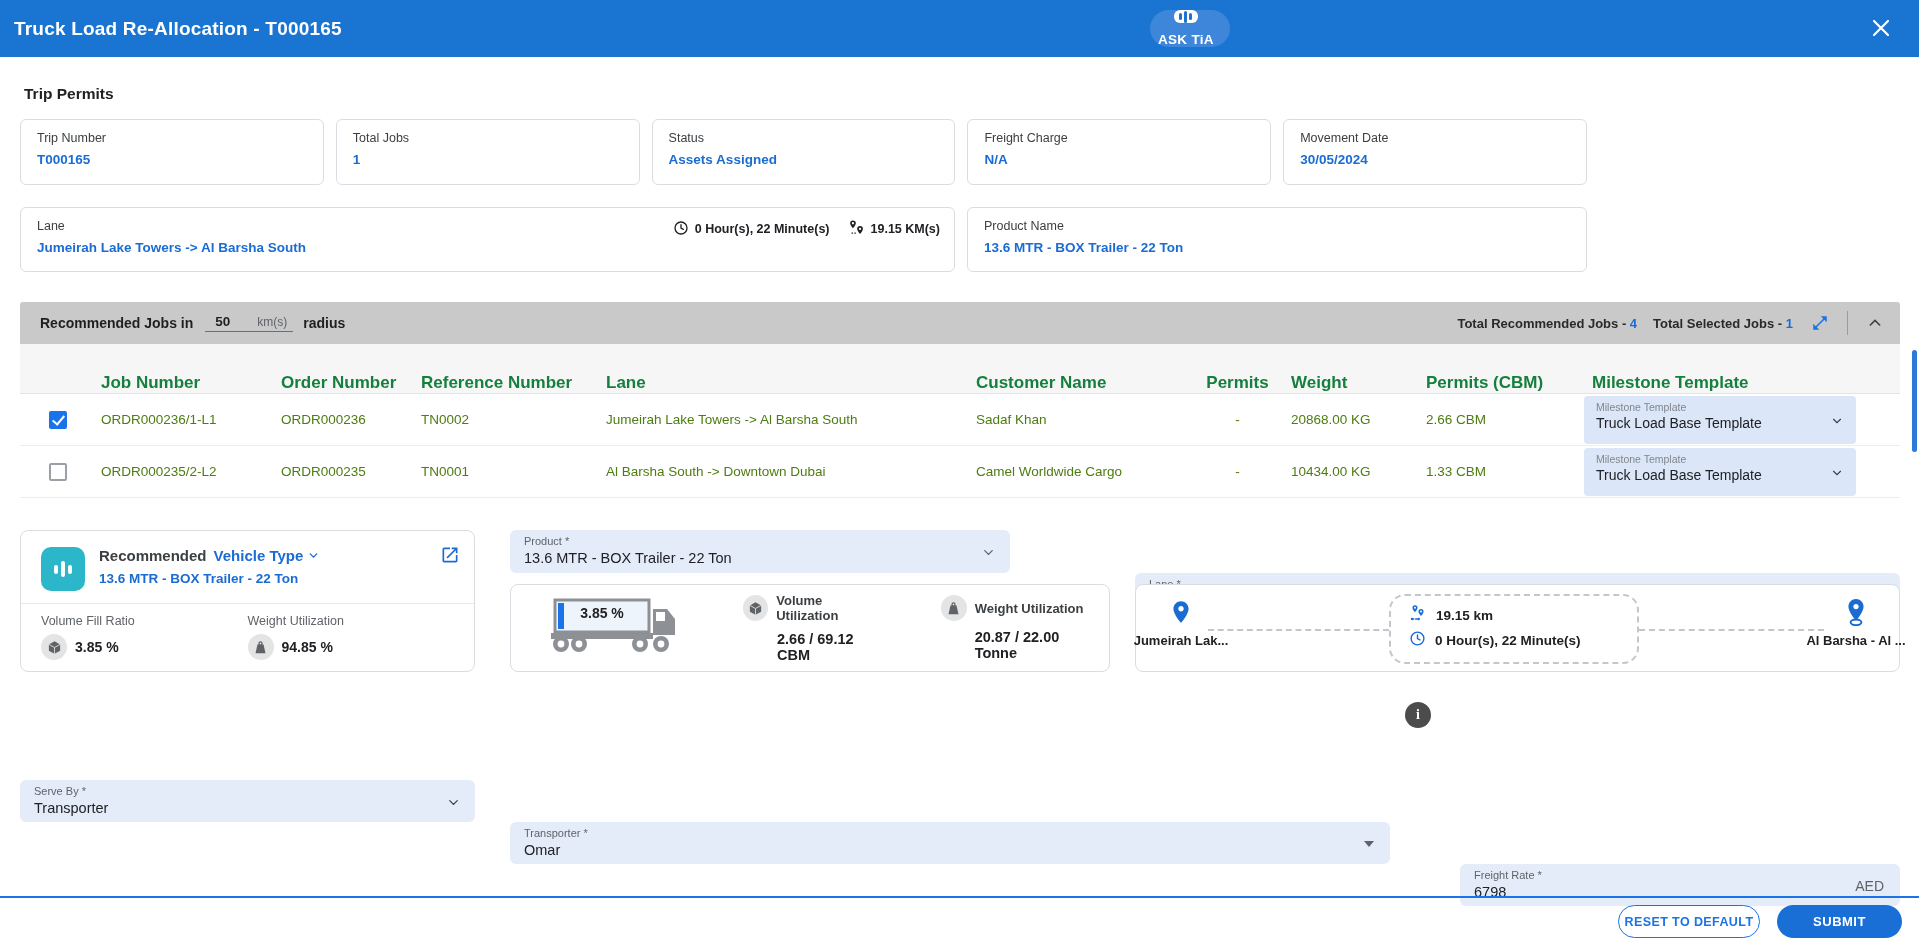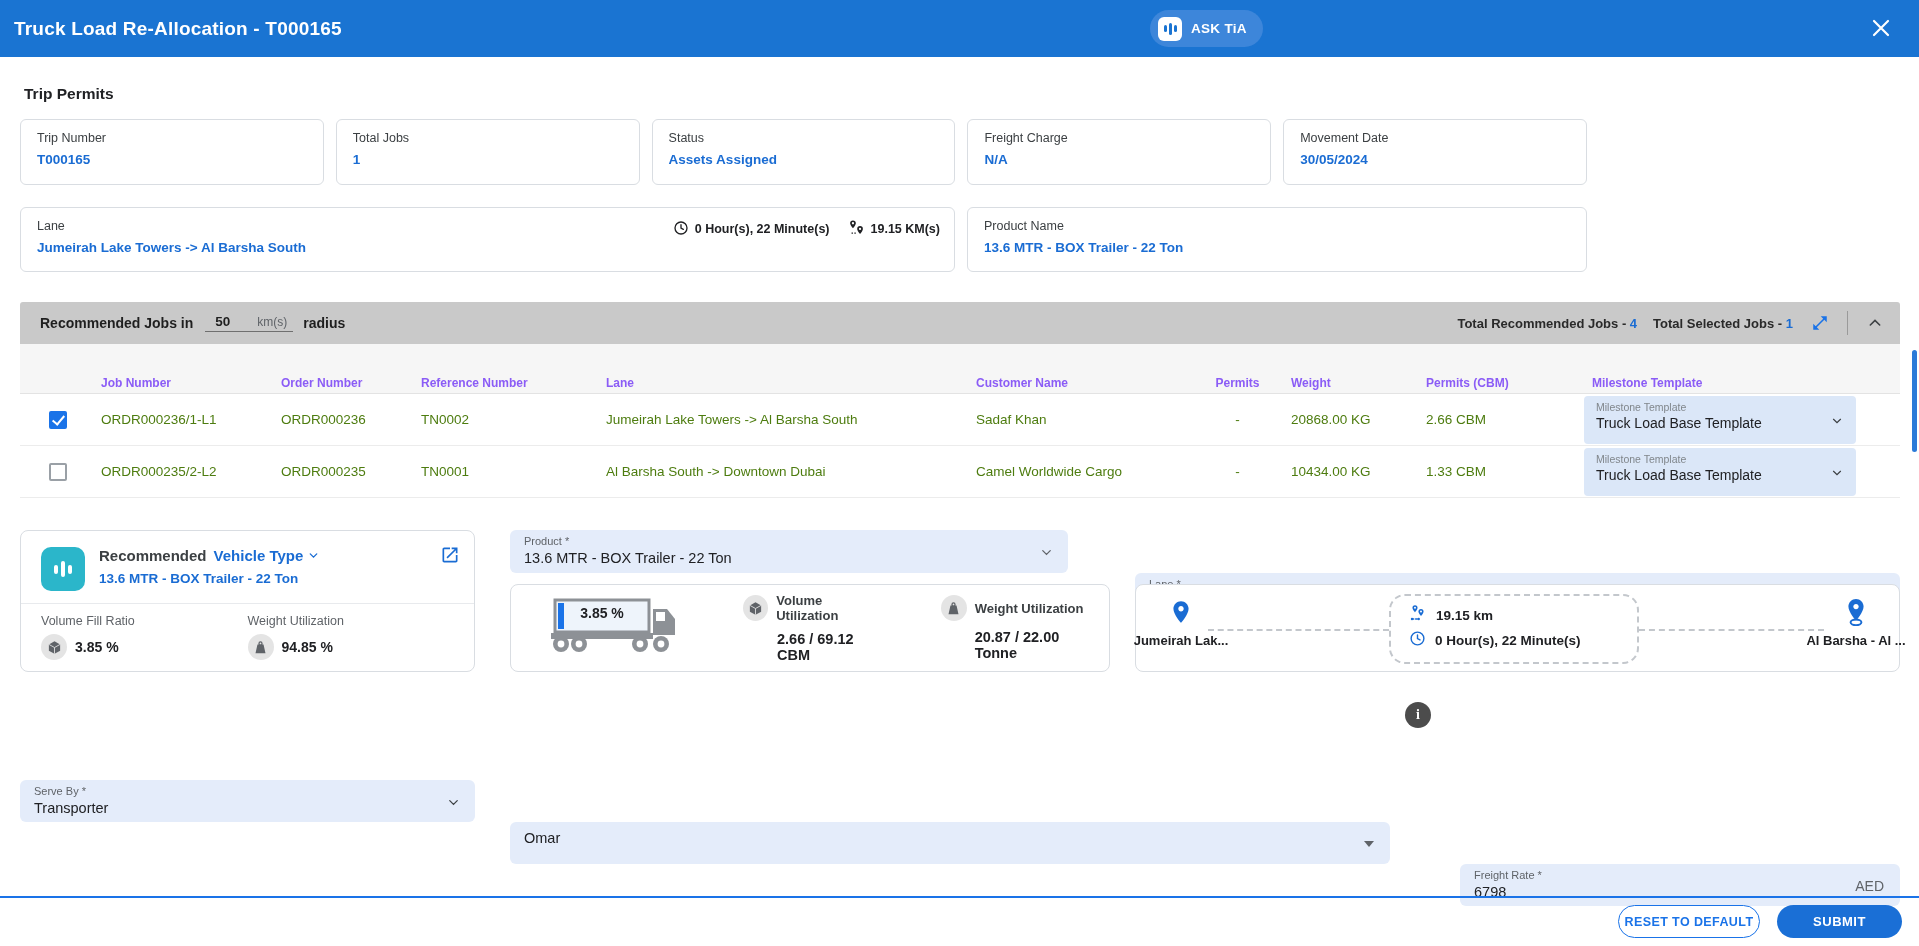--- a/index.html
+++ b/index.html
@@ -6,21 +6,21 @@
   html,body { width:1919px; height:946px; overflow:hidden; background:#fff;
     font-family:"Liberation Sans", sans-serif; }
   .abs { position:absolute; }
   body { position:relative; }
 
   
   .header { left:0; top:0; width:1919px; height:57px; background:#1a74d2;
     display:flex; align-items:center; }
   .header-title { color:#fff; font-size:19px; font-weight:700; margin-left:14px; letter-spacing:.2px; }
   .ask-tia { position:absolute; left:1150px; top:10px; height:37px; padding:0 16px 0 8px;
-    background:#3d86da; border-radius:19px; display:flex; align-items:center; gap:9px; cursor:pointer; }
+    background:#3d86da; border-radius:19px; display:flex; align-items:center; gap:9px; cursor:pointer;flex-direction:column; }
   .tia-icon { width:24px; height:24px; background:#fff; border-radius:6px; display:flex;
     align-items:center; justify-content:center; gap:2px; }
   .tia-icon i { display:block; width:3px; border-radius:2px; background:#1a74d2; }
   .tia-icon i:nth-child(1){height:7px} .tia-icon i:nth-child(2){height:12px} .tia-icon i:nth-child(3){height:7px}
   .ask-tia span { color:#fff; font-size:13.5px; font-weight:700; letter-spacing:.3px; }
   .close-btn { position:absolute; right:26px; top:16px; width:24px; height:24px; cursor:pointer; }
 
   
   .section-heading { left:24px; top:85px; font-size:15.5px; font-weight:700; color:#202124; }
   .cards-row { display:flex; gap:12px; }
@@ -49,21 +49,21 @@
   .gb-count { font-size:13px; color:#2a2a2a; font-weight:600; }
   .gb-count b { color:#1a6cd3; font-weight:700; }
   .gb-divider { width:1px; height:24px; background:#9a9a9a; }
   .icon-btn { width:22px; height:22px; display:flex; align-items:center; justify-content:center; cursor:pointer; }
 
   
   .jobs-table { left:20px; top:344px; width:1880px; }
   .t-row { display:grid; grid-template-columns:75px 180px 140px 185px 370px 220px 95px 135px 150px 1fr;
     align-items:center; }
   .t-head { height:50px; background:#f6f6f6; border-bottom:1px solid #e3e3e3; }
-  .t-head .cell { font-size:12px; font-weight:700; color:#8b5cf6;margin-top:28px; }
+  .t-head .cell { font-size:17px; font-weight:700; color:#15803d;margin-top:28px; }
   .t-body-row { height:52px; background:#fff; border-bottom:1px solid #ececec; }
   .cell { padding-left:6px; font-size:13.5px; color:#4d7c0f; }
   .cell.center { text-align:center; padding-left:0; }
   .cb-cell { display:flex; justify-content:center; }
   .checkbox { width:18px; height:18px; border:2px solid #9aa0a6; border-radius:2px; background:#fff; cursor:pointer; }
   .checkbox.checked { border-color:#1a73e8; background:#1a73e8; position:relative; }
   .checkbox.checked:after { content:""; position:absolute; left:4px; top:0px; width:5px; height:10px;
     border:solid #fff; border-width:0 2px 2px 0; transform:rotate(40deg); }
   .ms-select { background:#dbe7f8; border-radius:4px; width:272px; height:48px; margin-left:14px;
     padding:5px 10px 0 12px; position:relative; cursor:pointer; }
@@ -93,21 +93,21 @@
   .stat-val { display:flex; align-items:center; gap:8px; margin-top:6px; }
   .stat-ico { width:26px; height:26px; border-radius:50%; background:#e4e4e4; display:flex;
     align-items:center; justify-content:center; }
   .stat-num { font-size:14px; font-weight:700; color:#202124; }
 
   
   .f-select { background:#e4ecfa; border-radius:6px; position:relative; padding:5px 14px 0 14px; cursor:pointer; }
   .f-label { font-size:11px; color:#5f6368; }
   .f-value { font-size:14.5px; color:#202124; margin-top:3px; white-space:nowrap; overflow:hidden; }
   .f-chev { position:absolute; right:14px; top:15px; }
-  .sel-product { left:510px; top:530px; width:558px; height:43px; }
+  .sel-product { left:510px; top:530px; width:500px; height:43px; }
   .sel-lane { left:1135px; top:530px; width:765px; height:43px; }
   .sel-serve { left:20px; top:694px; width:455px; height:42px; }
   .sel-transporter { left:510px; top:694px; width:880px; height:42px; }
   .sel-freight { left:1460px; top:694px; width:440px; height:42px; }
   .caret-down { position:absolute; right:16px; top:19px; width:0; height:0;
     border-left:5px solid transparent; border-right:5px solid transparent; border-top:6px solid #5f6368; }
   .freight-input { border:none; background:transparent; outline:none; font-size:14.5px; color:#202124;
     margin-top:3px; width:330px; font-family:"Liberation Sans",sans-serif; }
   .currency { position:absolute; right:16px; top:14px; font-size:14px; color:#5f6368; }
   .info-circle { left:1405px; top:702px; width:26px; height:26px; border-radius:50%; background:#4c4c4c;
@@ -478,20 +478,21 @@
   <div class="f-label">Serve By *</div>
   <div class="f-value">Transporter</div>
   <span class="f-chev">
     <svg width="15" height="15" viewBox="0 0 24 24">
         <path d="M6 9 L12 15 L18 9" fill="none" stroke="#3c4043" stroke-width="2" stroke-linecap="round"></path>
       </svg>
   </span>
 </div>
 
 <div class="abs f-select sel-transporter">
+  <div class="f-label">Transporter *</div>
   <div class="f-value">Omar</div>
   <span class="caret-down"></span>
 </div>
 
 <div class="abs info-circle">i</div>
 
 <div class="abs f-select sel-freight">
   <div class="f-label">Freight Rate *</div>
   <input class="freight-input" value="6798" style="">
   <span class="currency">AED</span>

